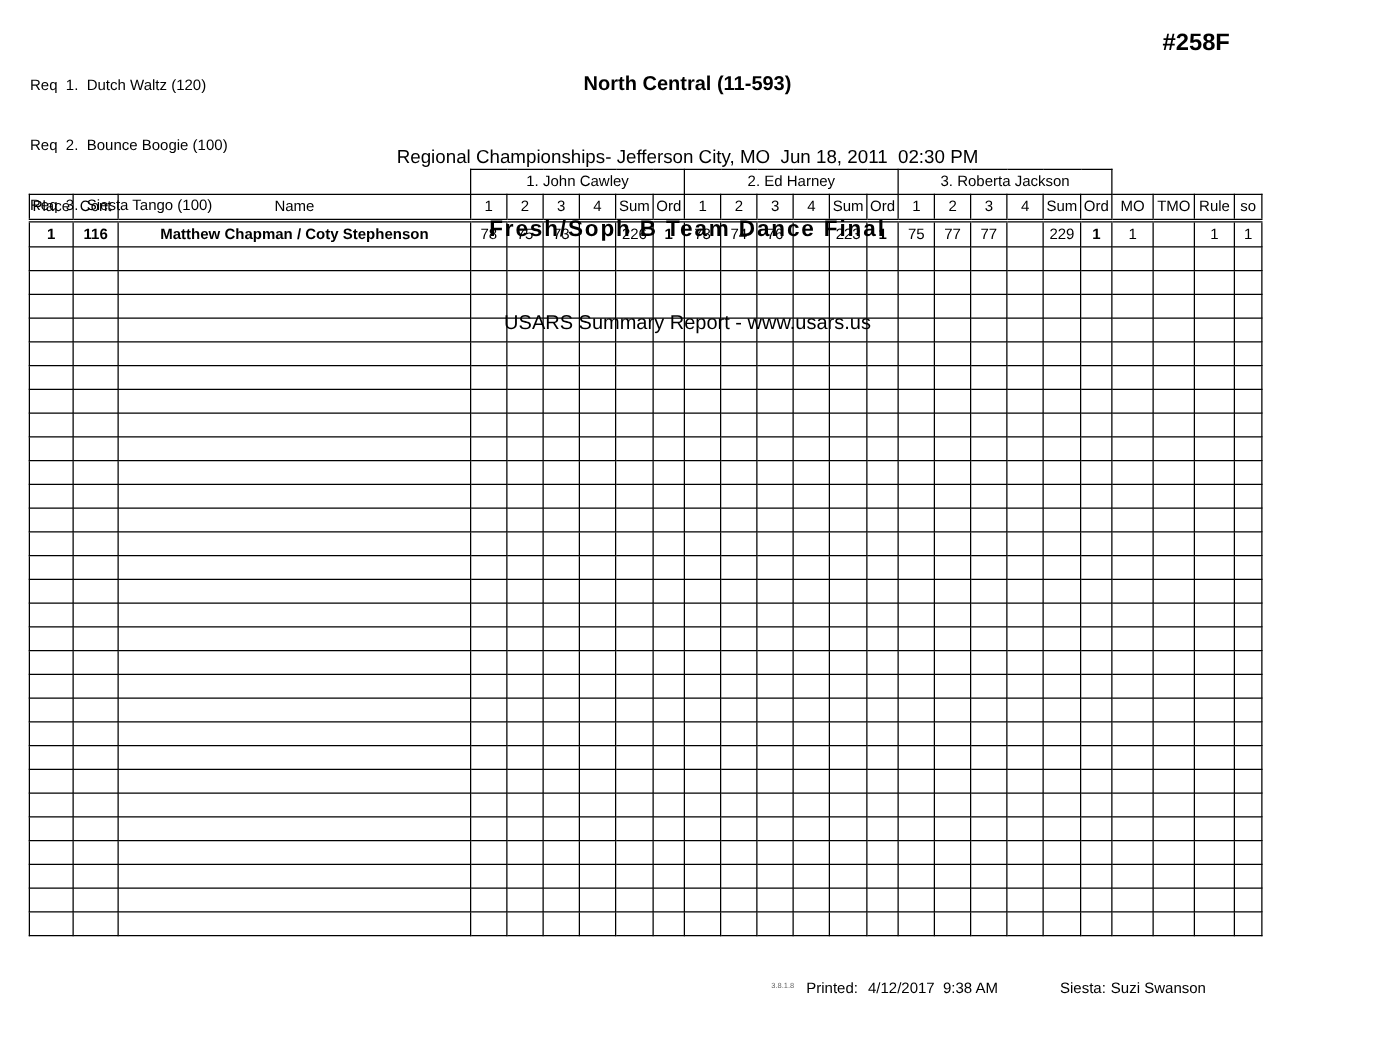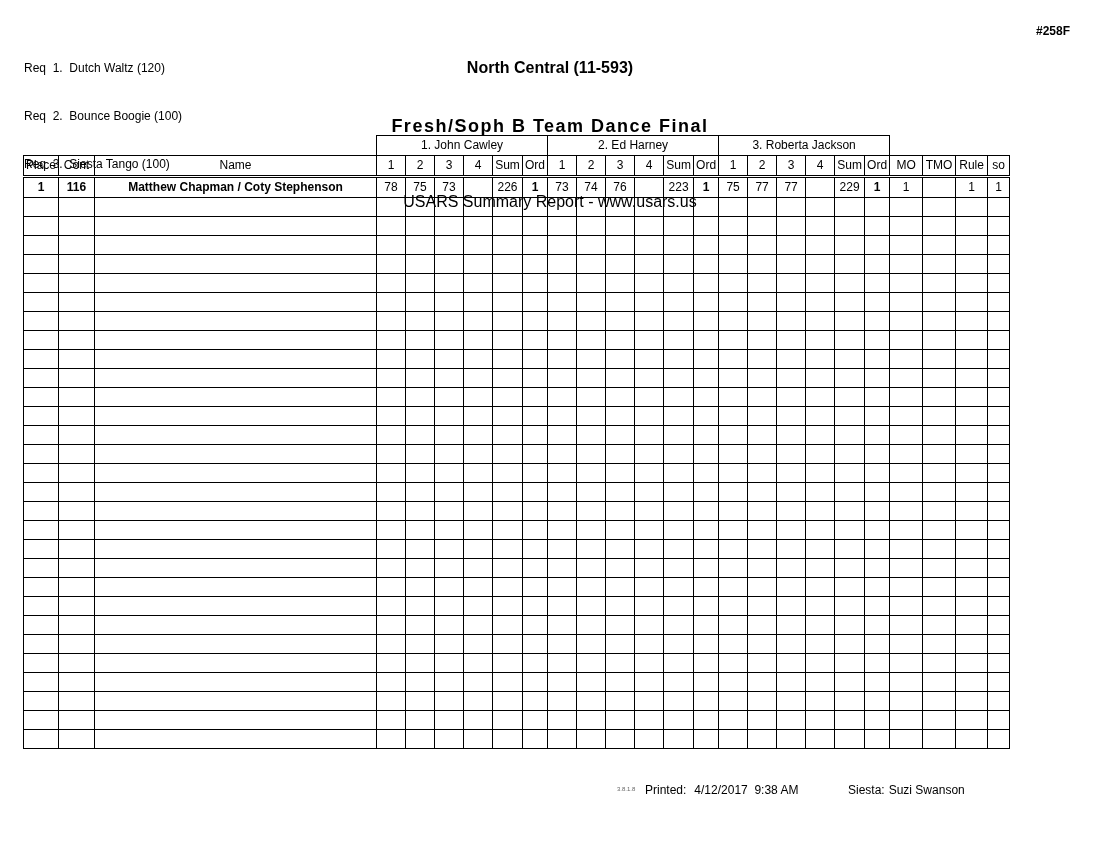--- a/index.html
+++ b/index.html
@@ -10,21 +10,21 @@
     overflow:hidden;
   }
   
   .req-list { position:absolute; left:24px; top:28px; font-size:12px; line-height:16px; white-space:pre; }
   
   .title-block { position:absolute; left:0; top:22px; width:100%; text-align:center; white-space:pre; }
   .t1 { font-size:16px; font-weight:bold; line-height:20px; }
   .t2 { font-size:15px; line-height:19px; margin-top:2px; }
   .t3 { font-size:18px; font-weight:bold; letter-spacing:1.5px; line-height:23px; margin-top:1px; }
   .t4 { font-size:16px; line-height:20px; margin-top:18px; }
-  .event-number { position:absolute; left:1036px; top:24px; font-size:12px; font-weight:bold; }
+  .event-number { position:absolute; left:930px; top:24px; font-size:19px; font-weight:bold; }
   
   table.results {
     position:absolute; left:23px; top:135px;
     border-collapse:collapse; table-layout:fixed;
     font-size:12px;
   }
   table.results td {
     border:1px solid #000; height:19px; line-height:19px;
     padding:0 2px; text-align:center; overflow:hidden; white-space:nowrap;
   }
@@ -49,20 +49,21 @@
 <div class="page">
 
   <div class="req-list">
     <div>Req  1.  Dutch Waltz (120)</div>
     <div>Req  2.  Bounce Boogie (100)</div>
     <div>Req  3.  Siesta Tango (100)</div>
   </div>
 
   <div class="title-block">
     <div class="t1">North Central (11-593)</div>
+    <div class="t2">Regional Championships- Jefferson City, MO  Jun 18, 2011  02:30 PM</div>
     <div class="t3">Fresh/Soph B Team Dance Final</div>
     <div class="t4">USARS Summary Report - www.usars.us</div>
   </div>
 
   <div class="event-number">#258F</div>
 
   <table class="results" id="results-table">
       <colgroup>
         <col style="width: 34px;">
         <col style="width: 36px;">

